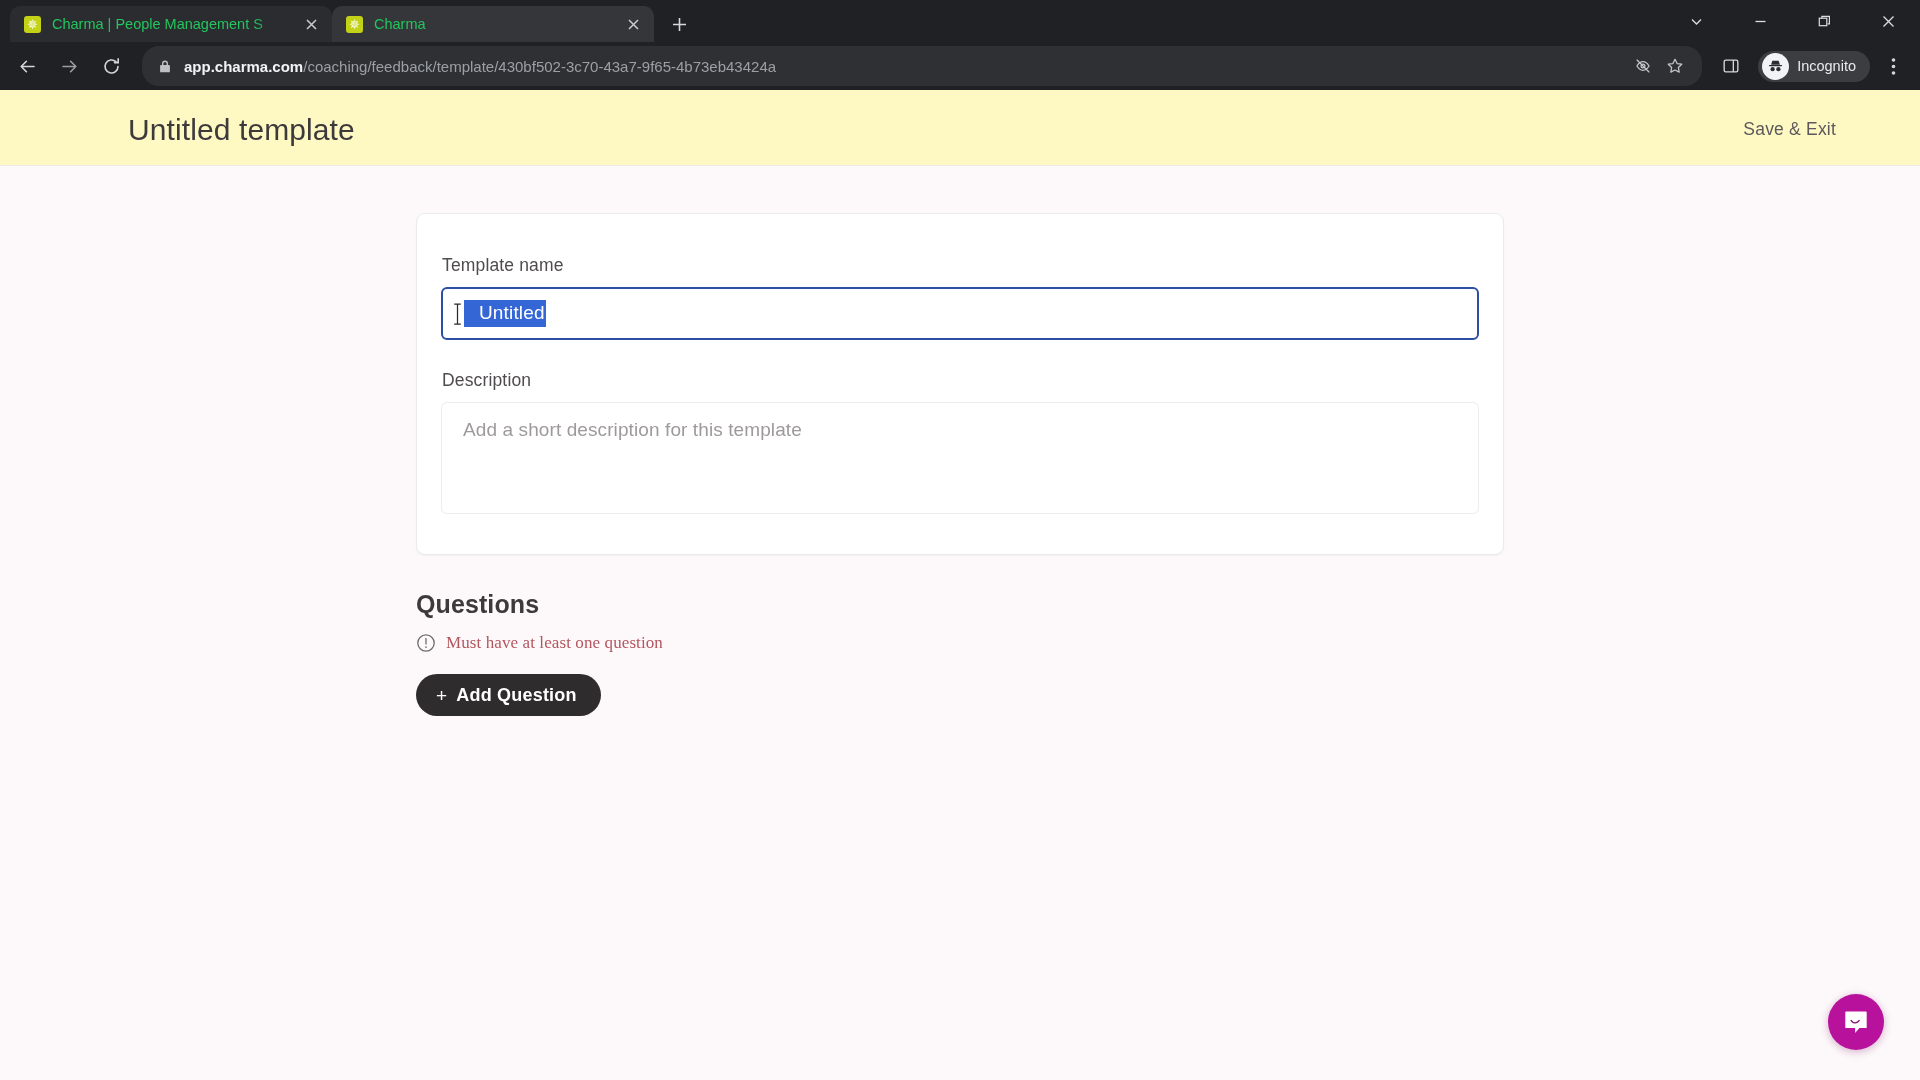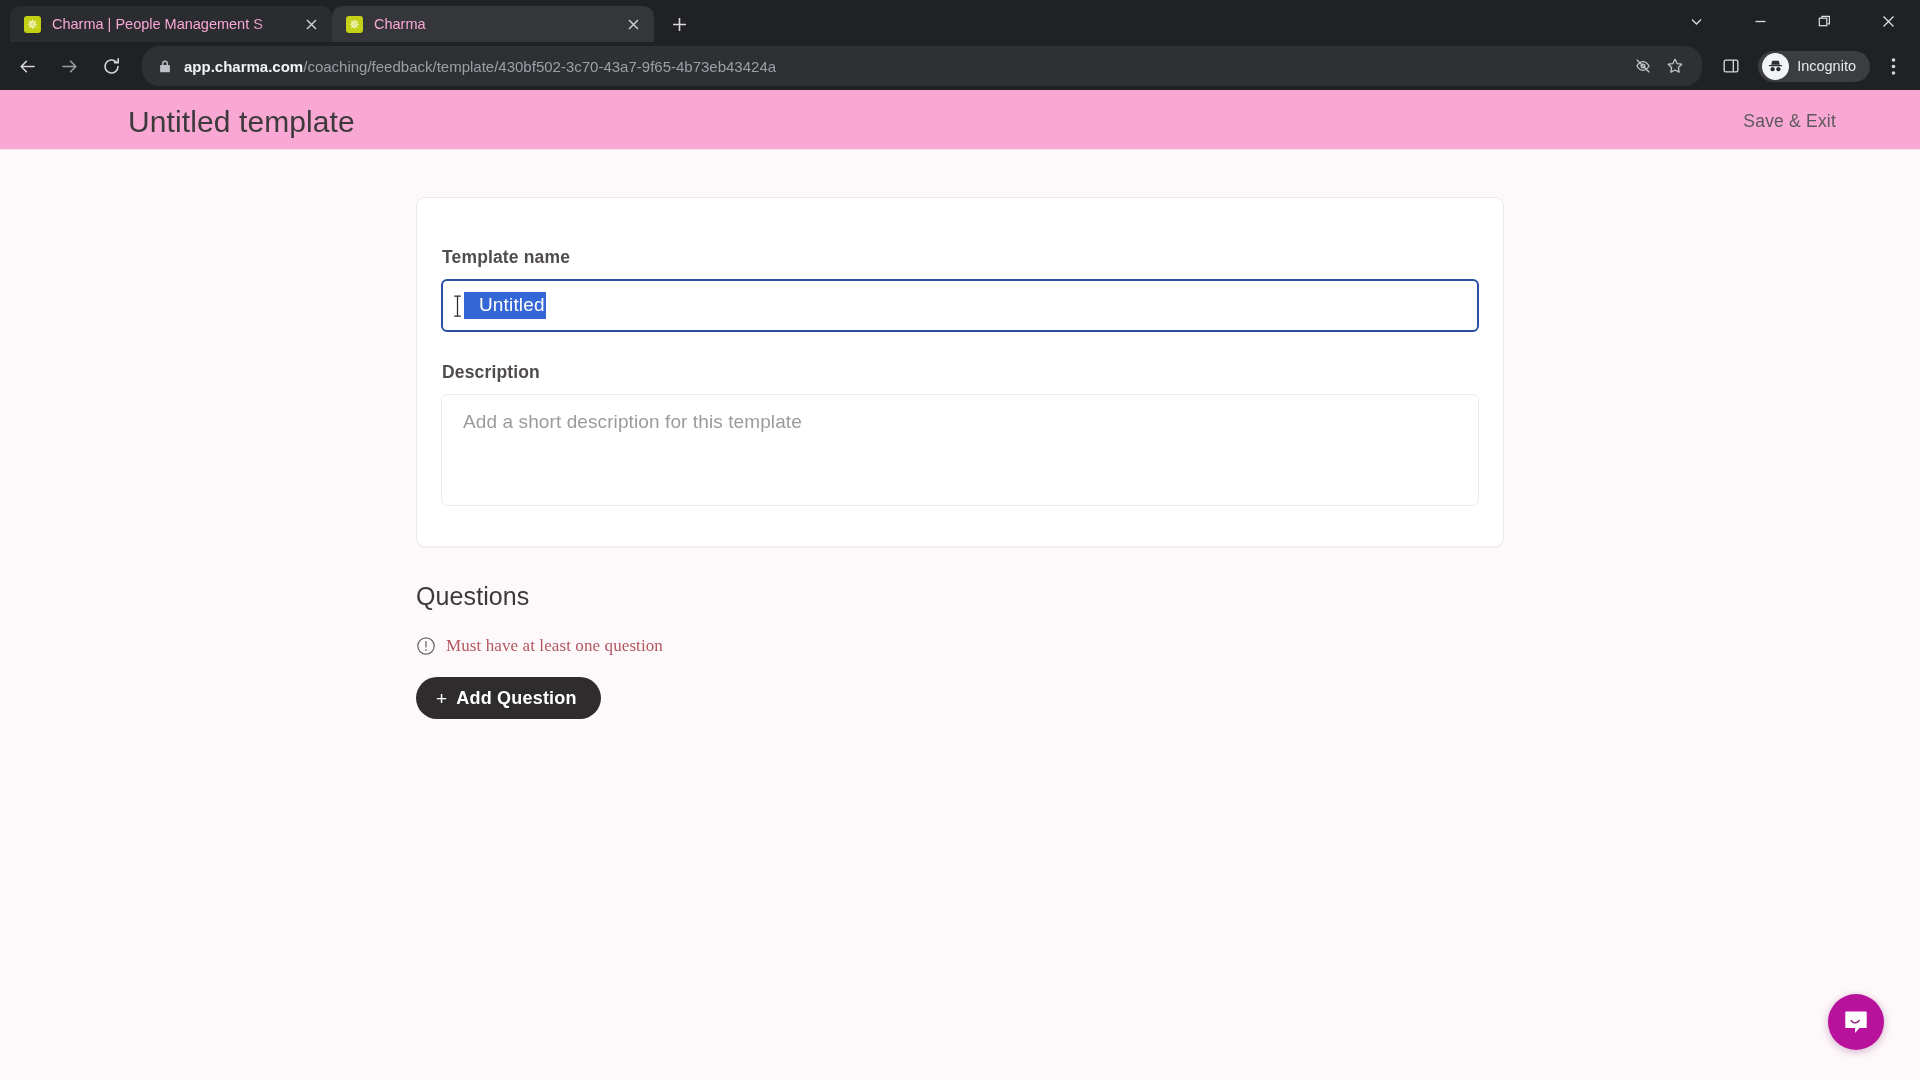--- a/index.html
+++ b/index.html
@@ -53,21 +53,21 @@
     display: flex;
     align-items: center;
     justify-content: center;
     color: #fbfde8;
     font-size: 13px;
     line-height: 1;
   }
 
   .tab-title {
     flex: 1;
-    color: #f9a8d4;
+    color: #22c55e;
     font-size: 14.5px;
     white-space: nowrap;
     overflow: hidden;
     text-overflow: clip;
     -webkit-mask-image: linear-gradient(to right, #000 85%, transparent 100%);
             mask-image: linear-gradient(to right, #000 85%, transparent 100%);
   }
 
   .tab-close {
     width: 22px;
@@ -218,26 +218,26 @@
 
   
   .viewport {
     flex: 1;
     background: #fdf9fa;
     position: relative;
     overflow: hidden;
   }
 
   .page-header {
-    height: 60px;
+    height: 76px;
     border-bottom: 1px solid #edeaeb;
     display: flex;
     align-items: center;
     padding: 4px 80px 0 128px;
-    background: #f9a8d4;
+    background: #fef9c3;
   }
 
   .page-title {
     font-size: 30px;
     color: #3d3a3c;
     font-weight: 400;
     letter-spacing: .1px;
   }
 
   .header-spacer { flex: 1; }
@@ -261,23 +261,22 @@
     background: #ffffff;
     border: 1px solid #eceaea;
     border-radius: 9px;
     box-shadow: 0 1px 2px rgba(40,30,35,.045);
     padding: 33px 24px 40px 24px;
   }
 
   .field-label {
     font-size: 17.5px;
     color: #4f4b4e;
-    margin: 16px 0 11px 1px;
+    margin: 8px 0 11px 1px;
     letter-spacing: .15px;
-    font-weight: bold;
   }
 
   .name-input-wrap {
     position: relative;
     height: 53px;
     border: 2px solid #2c4fa3;
     border-radius: 6px;
     background: #fff;
     display: flex;
     align-items: center;
@@ -318,22 +317,22 @@
   }
 
   .below-card {
     width: 1088px;
     margin-top: 35px;
   }
 
   .questions-title {
     font-size: 25px;
     color: #3d3a3c;
-    font-weight: 400;
-    margin-bottom: 25px;
+    font-weight: 700;
+    margin-bottom: 14px;
     letter-spacing: .1px;
   }
 
   .error-row {
     display: flex;
     align-items: center;
     gap: 10px;
     margin-bottom: 21px;
   }
 

